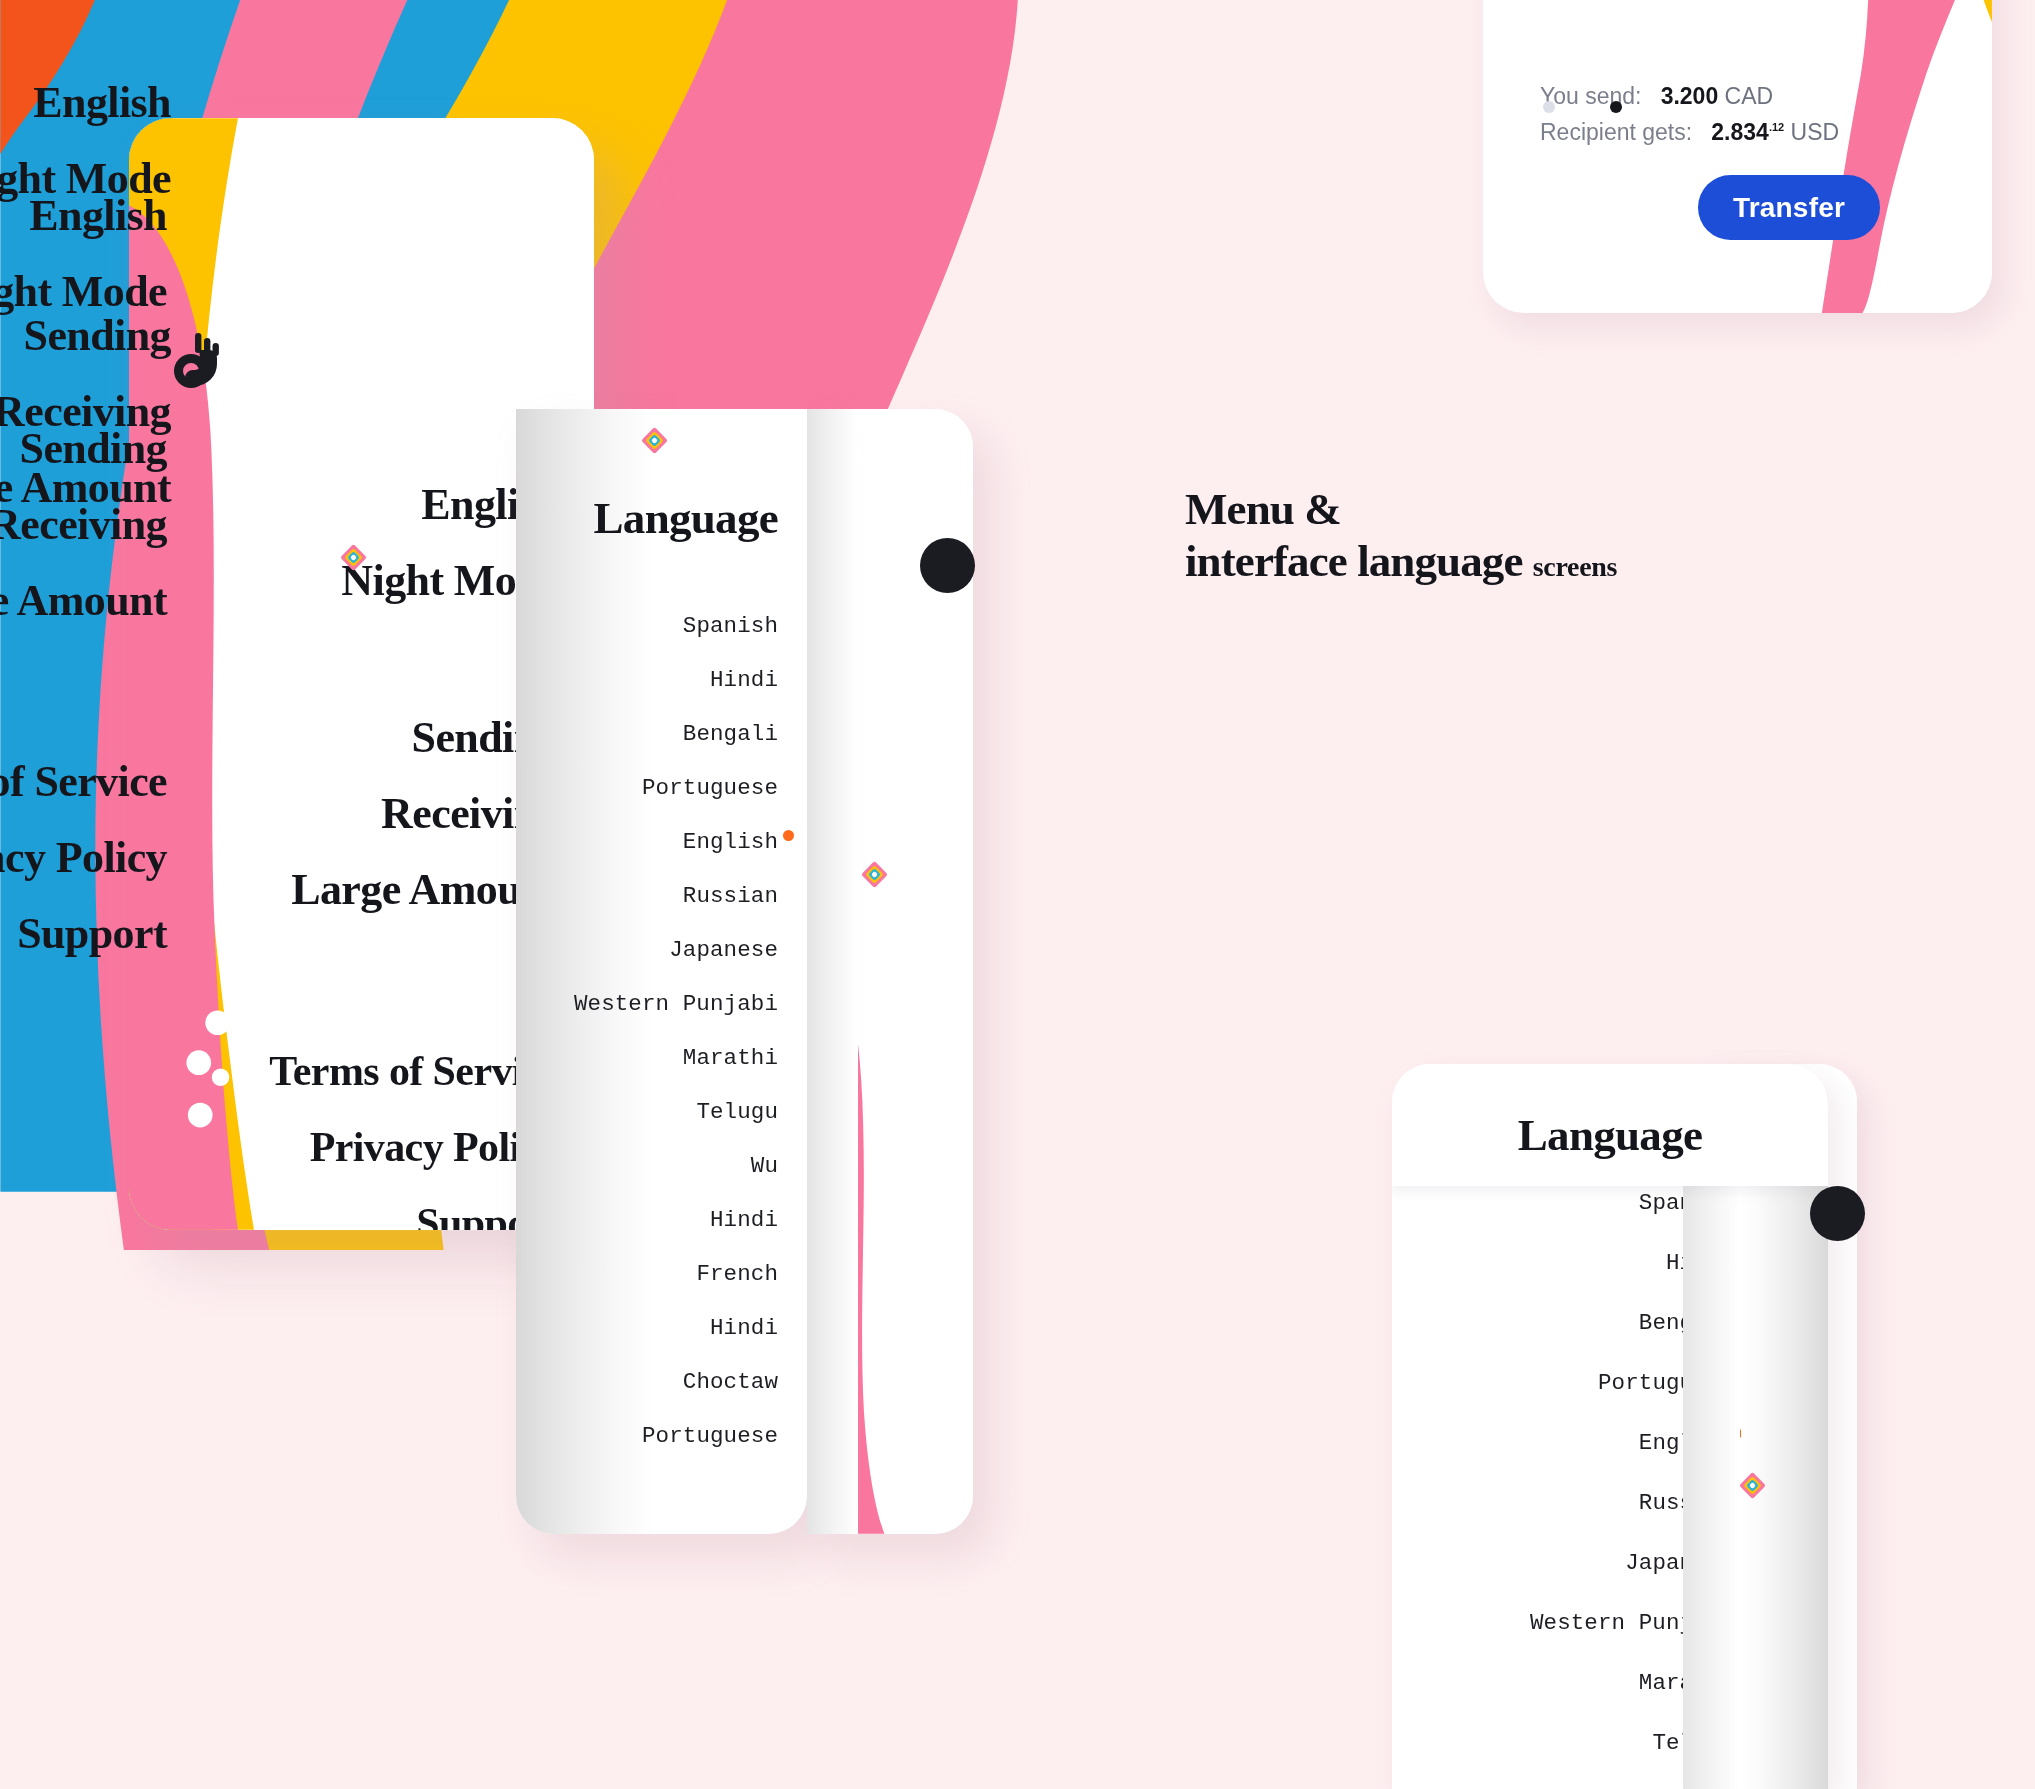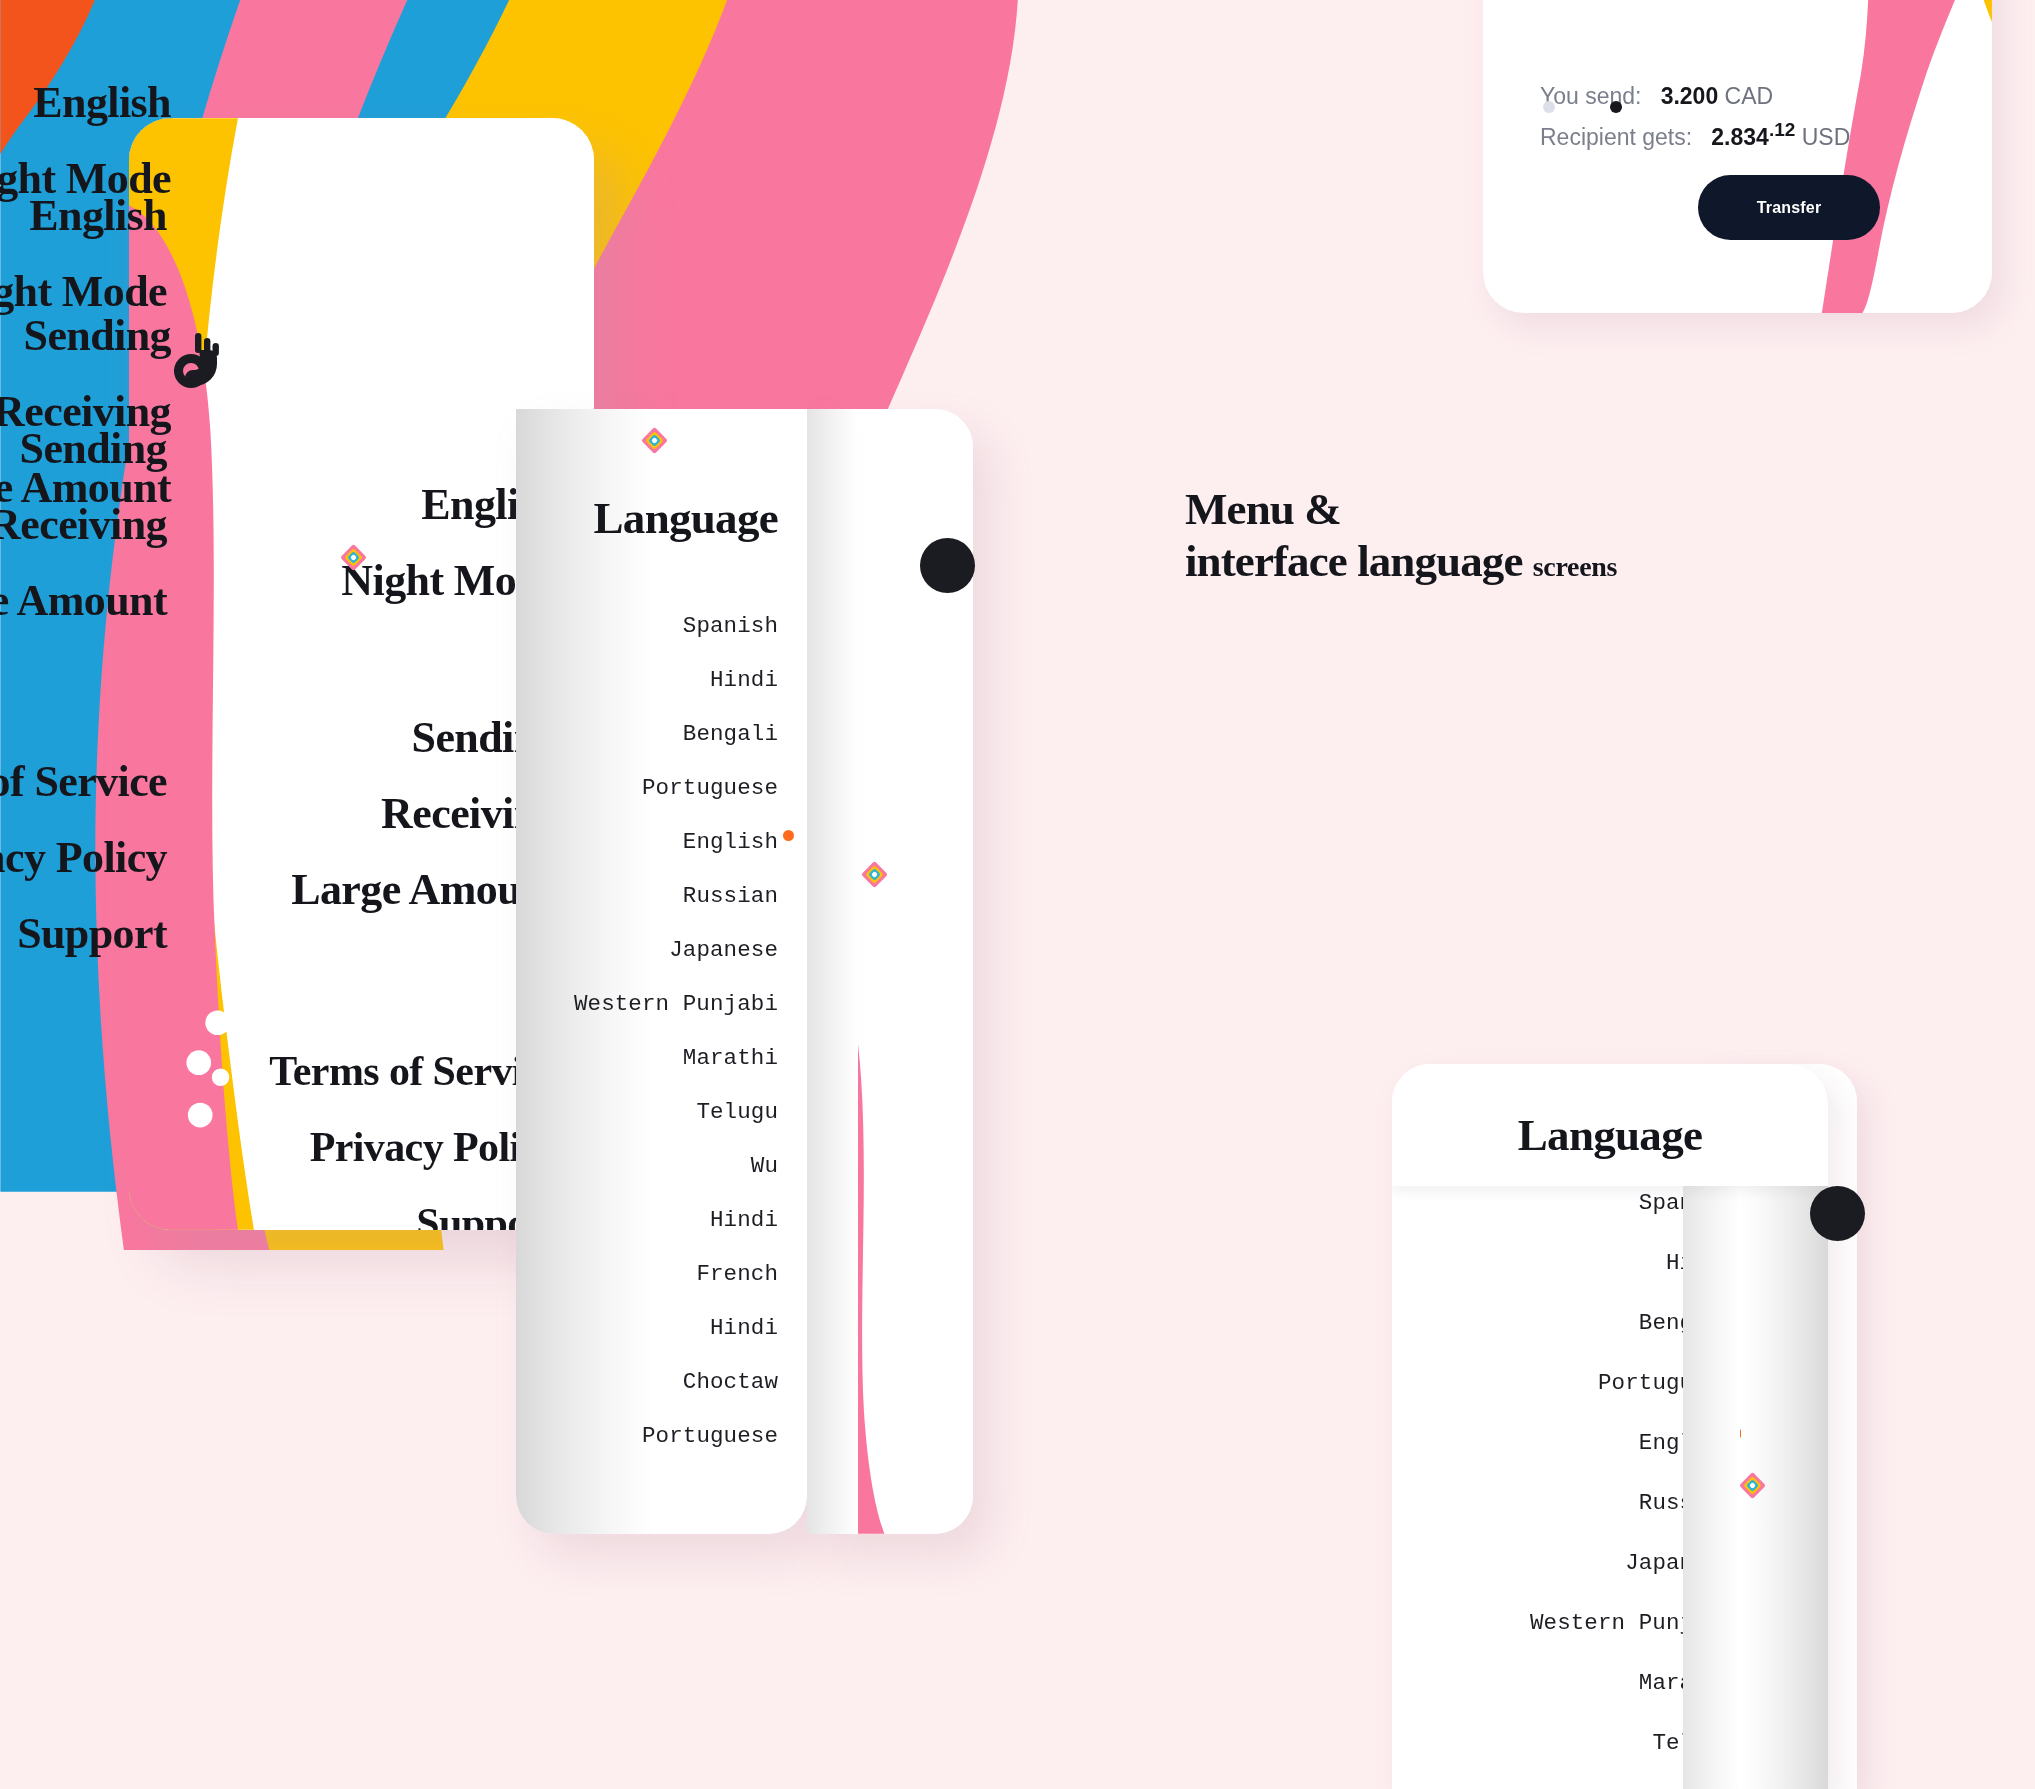--- a/index.html
+++ b/index.html
@@ -121,28 +121,28 @@
     border-radius:41px;
   }
   .tc-art { position:absolute; right:0; top:0; width:240px; height:458px; }
   .tc-row {
     position:absolute; font-family:"Liberation Sans", sans-serif;
     font-size:23px; color:#7b7f8c; white-space:nowrap;margin-top:22px;
   }
   .tc-row .lbl { color:#7b7f8c; }
   .tc-row .amt { color:#16171d; font-weight:700; }
   .tc-row .cur { color:#6e727f; }
-  .tc-row .sup { font-size:19px; vertical-align:super; color:#16171d; font-weight:700; }
+  .tc-row .sup { font-size:11px; vertical-align:super; color:#16171d; font-weight:700; }
   #tc-send { left:57px; top:206px; }
   #tc-recv { left:57px; top:242px; }
   .transfer-btn {
     position:absolute; left:215px; top:320px; width:182px; height:65px;
-    border-radius:33px; background:#0f172a; color:#fff;
+    border-radius:33px; background:#1d4ed8; color:#fff;
     display:flex; align-items:center; justify-content:center;
-    font-family:"Liberation Sans", sans-serif; font-size:16px; font-weight:700;
+    font-family:"Liberation Sans", sans-serif; font-size:28px; font-weight:700;
     letter-spacing:0.2px;
   }
   .pager { position:absolute; left:60px; top:246px; }
   .pager .pdot { position:absolute; width:12.4px; height:12.4px; border-radius:50%; }
   .pager .pdot.i0 { left:0; background:#dcdfe8; }
   .pager .pdot.i1 { left:67px; background:#16171d; }
 
   
   #lang-card-br {
     left:1392px; top:1064px; width:436px; height:725px;

